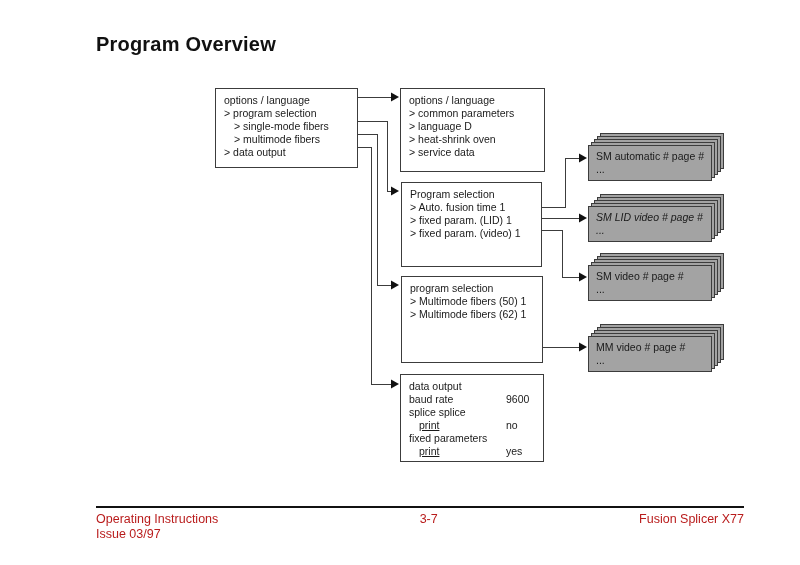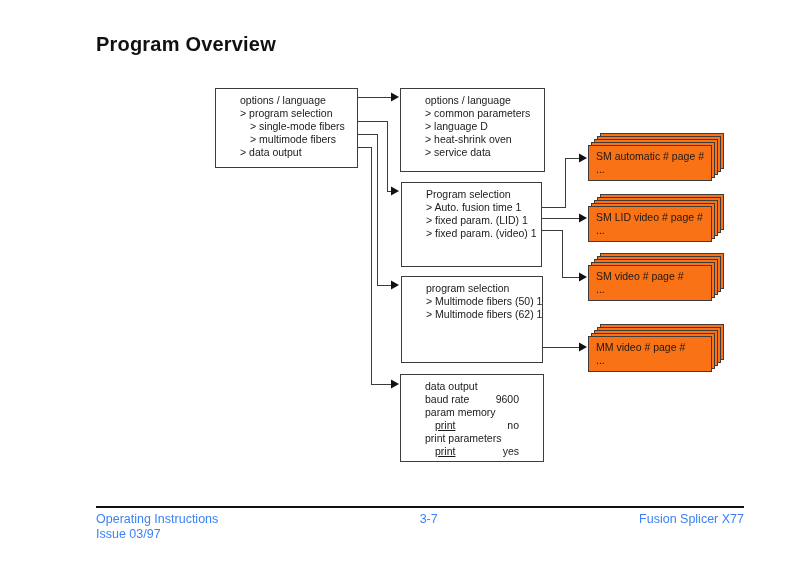--- a/index.html
+++ b/index.html
@@ -13,58 +13,58 @@
   }
   .title{
     position:absolute;left:96px;top:33px;margin:0;
     font-size:20px;font-weight:bold;letter-spacing:0.2px;color:#111;
   }
   .connectors{position:absolute;left:0;top:0;}
   .box{
     position:absolute;
     border:1px solid #3c3c3c;
     background:#fff;
-    padding:5px 24px;
+    padding:5px 8px;
     font-size:10.5px;line-height:13px;
     white-space:nowrap;
     box-sizing:border-box;
   }
   .bl{height:13px;}
   .bl.ind{padding-left:10px;}
   .menu-box{left:215px;top:88px;width:143px;height:80px;}
   .options-box{left:400px;top:88px;width:145px;height:84px;}
   .smprog-box{left:401px;top:182px;width:141px;height:85px;}
   .mmprog-box{left:401px;top:276px;width:142px;height:87px;}
   .dataout-box{left:400px;top:374px;width:144px;height:88px;}
   .do-row{display:flex;height:13px;}
   .do-label{width:97px;box-sizing:border-box;}
   .do-label.ind{padding-left:10px;text-decoration:underline;}
   .stack{position:absolute;width:137px;height:49px;}
   .layer{
     position:absolute;width:124px;height:36px;
-    background:#f97316;border:1px solid #3c3c3c;box-sizing:border-box;
+    background:#a3a3a3;border:1px solid #3c3c3c;box-sizing:border-box;
   }
   .layer.l4{left:12px;top:0;}
   .layer.l3{left:9px;top:3px;}
   .layer.l2{left:6px;top:6px;}
   .layer.l1{left:3px;top:9px;}
   .layer.front{left:0;top:12px;padding:4px 0 0 7px;
     font-size:10.5px;line-height:13px;white-space:nowrap;}
   .stack-1{left:588px;top:133px;}
-  .stack-2{left:588px;top:194px;}
+  .stack-2{left:588px;top:194px;font-style:italic;}
   .stack-3{left:588px;top:253px;}
   .stack-4{left:588px;top:324px;}
   .footer-rule{
     position:absolute;left:96px;top:506px;width:648px;height:0;
     border-top:2px solid #111;
   }
   .footer{
     position:absolute;left:96px;top:512px;width:648px;
     display:flex;justify-content:space-between;
-    font-size:12.5px;line-height:15px;color:#3b82f6;
+    font-size:12.5px;line-height:15px;color:#b91c1c;
   }
   .footer .col{white-space:nowrap;}
   .footer .col.center{}
   .footer .col.right{}
 </style>
 </head>
 <body>
 
 <div class="page">
 
@@ -125,29 +125,29 @@
   <div class="box dataout-box">
     <div class="do-row">
       <span class="do-label">data output</span>
       <span class="do-value"></span>
     </div>
     <div class="do-row">
       <span class="do-label">baud rate</span>
       <span class="do-value">9600</span>
     </div>
     <div class="do-row">
-      <span class="do-label">param memory</span>
+      <span class="do-label">splice splice</span>
       <span class="do-value"></span>
     </div>
     <div class="do-row">
       <span class="do-label ind">print</span>
       <span class="do-value">no</span>
     </div>
     <div class="do-row">
-      <span class="do-label">print parameters</span>
+      <span class="do-label">fixed parameters</span>
       <span class="do-value"></span>
     </div>
     <div class="do-row">
       <span class="do-label ind">print</span>
       <span class="do-value">yes</span>
     </div>
   </div>
 
   <div class="stack stack-1">
     <div class="layer l4"></div>

